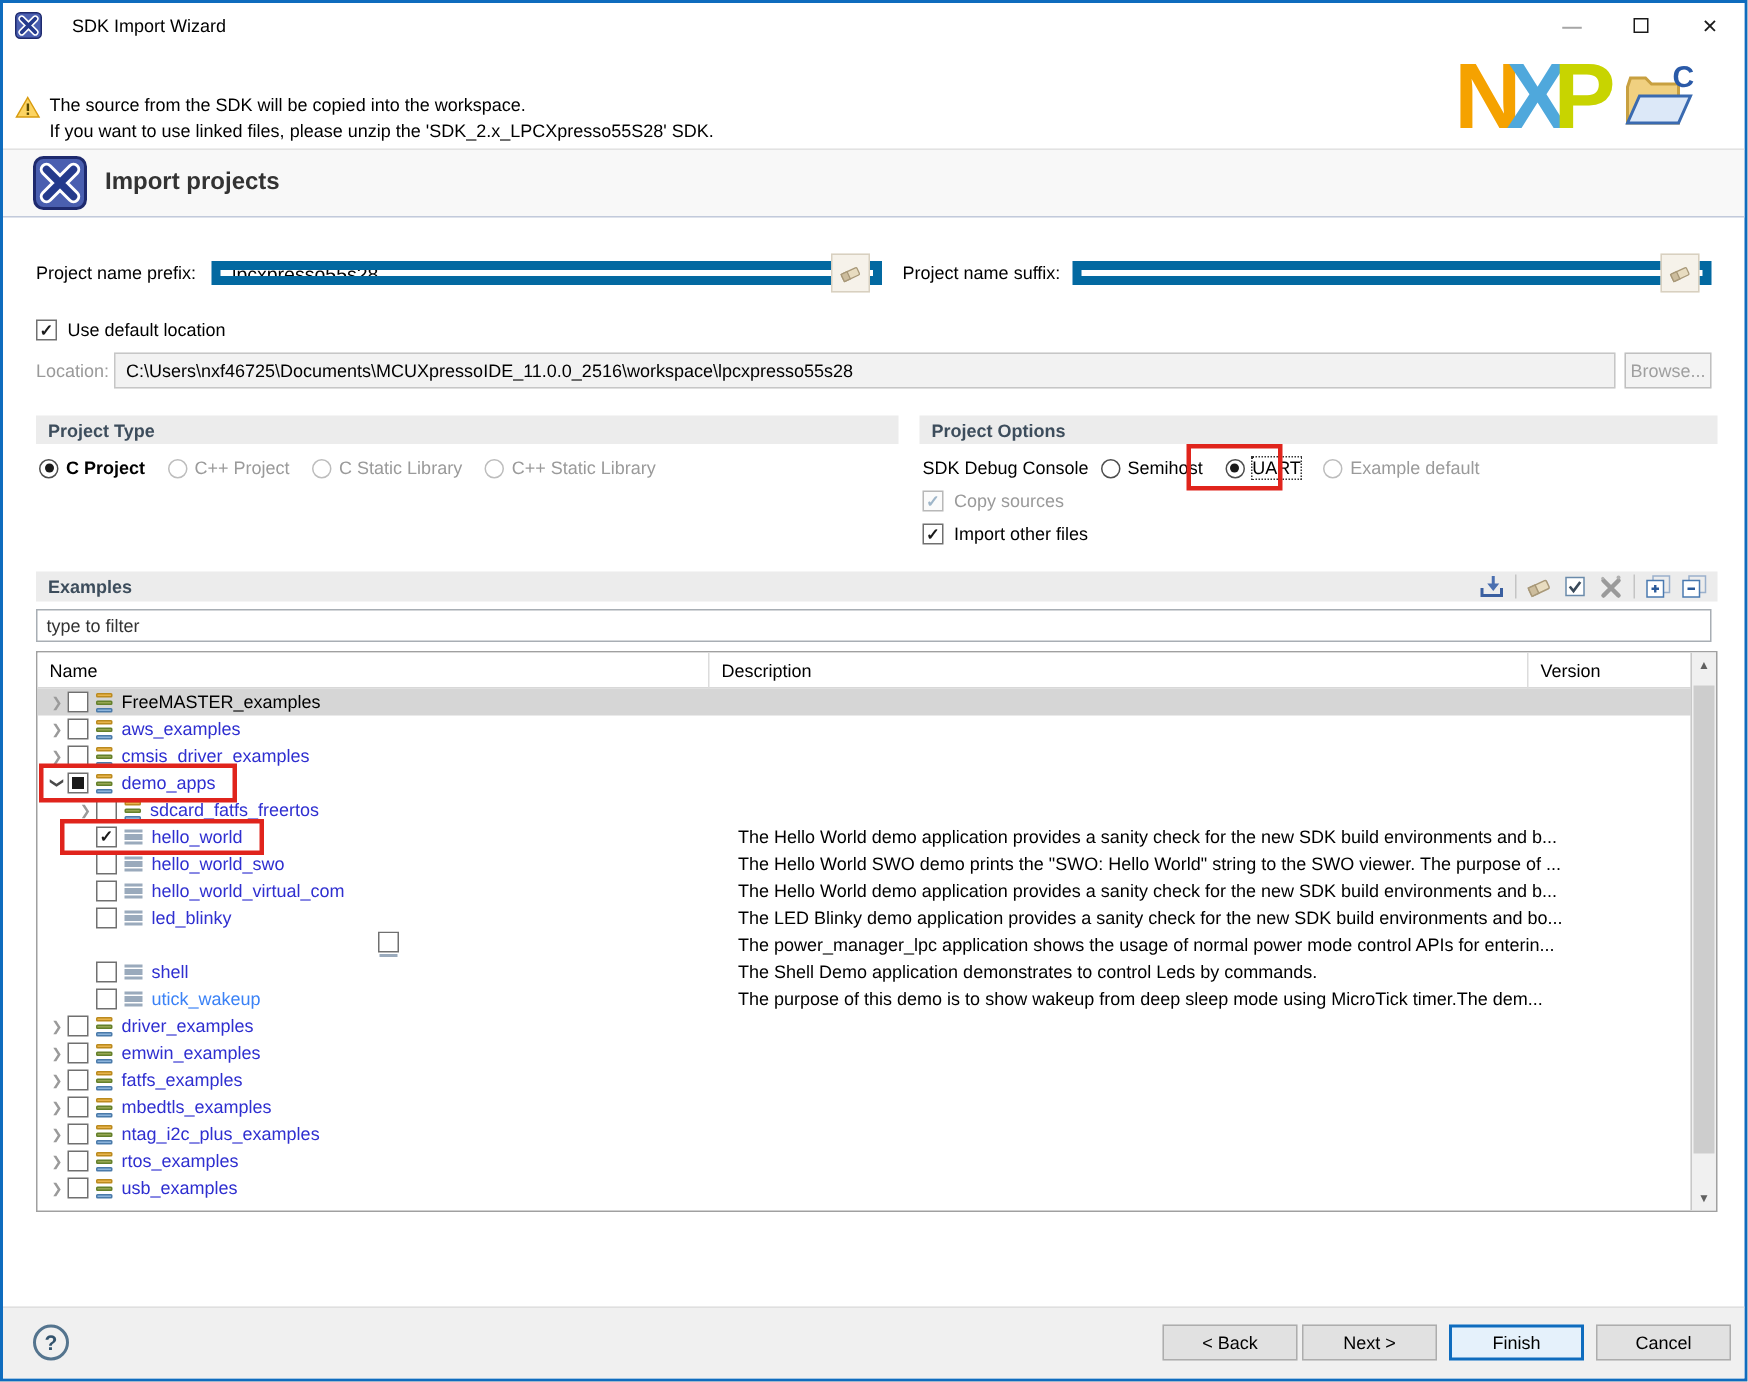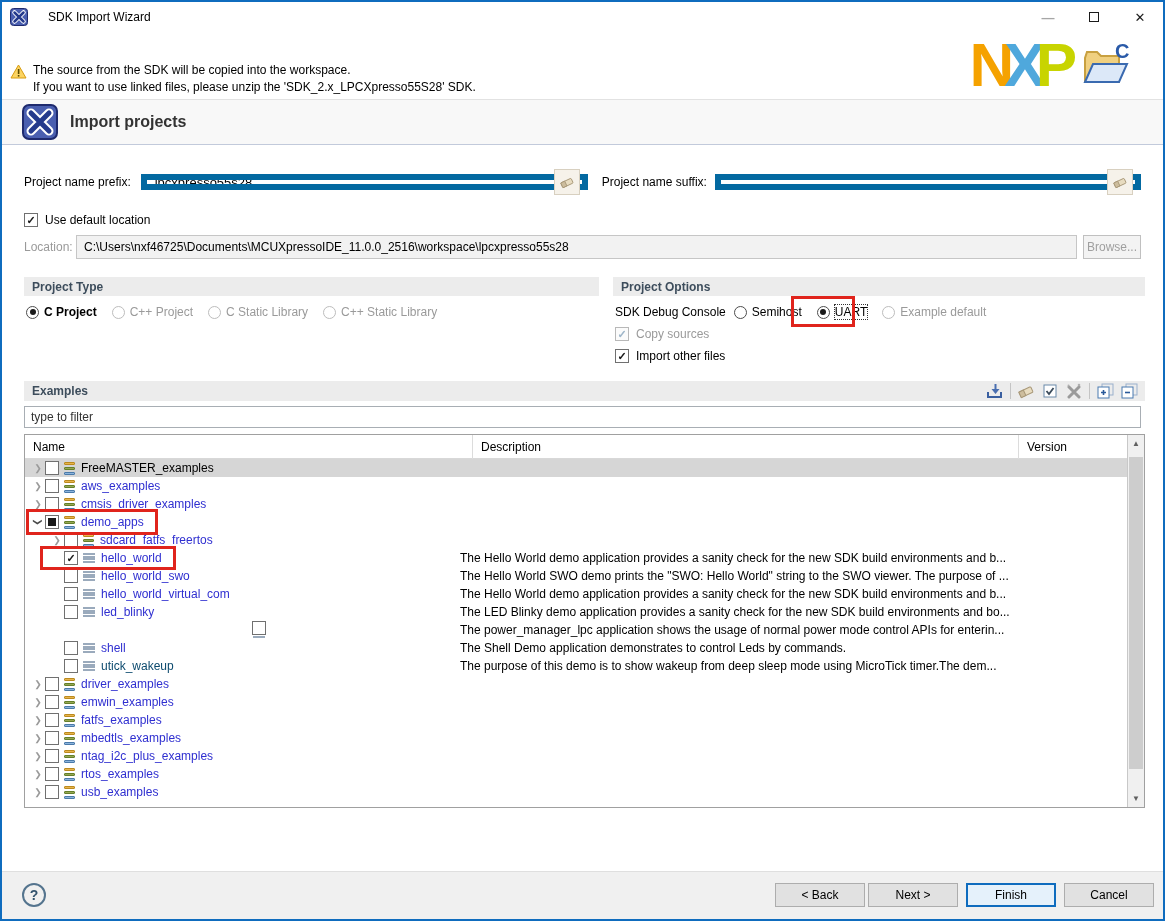--- a/index.html
+++ b/index.html
@@ -96,21 +96,21 @@
   .cat-icon { width:11px; height:13px; margin-right:6px; flex:none; display:flex; flex-direction:column; justify-content:space-between; }
   .cat-icon span { display:block; height:3px; border-radius:1px; }
   .cat-icon .b1 { background:#e8b44c; border:1px solid #bb8a1e; }
   .cat-icon .b2 { background:#96a652; border:1px solid #64802a; }
   .cat-icon .b3 { background:#8cb4dc; border:1px solid #4a7aaa; }
   .file-icon { width:12px; height:12px; margin-right:6px; flex:none; display:flex; flex-direction:column; justify-content:space-between; padding:1px 0; }
   .file-icon span { display:block; height:2px; background:#9aaabc; }
   .rname { font-size:12px; white-space:nowrap; }
   .rname.blue { color:#2f2fd0; }
   .rname.black { color:#000; }
-  .dcell { position:absolute; left:428px; top:0; right:0; height:18px; font-size:12px; color:#000; padding-left:7px; white-space:nowrap; overflow:hidden; }
+  .dcell { position:absolute; left:460px; top:0; right:0; height:18px; font-size:12px; color:#000; padding-left:7px; white-space:nowrap; overflow:hidden; }
 
   
   .vscroll { position:absolute; right:0; top:0; bottom:0; width:17px; background:#f0f0f0; border-left:1px solid #c8c8c8; }
   .sarrow { position:absolute; left:0; width:16px; height:17px; display:flex; align-items:center; justify-content:center; font-size:8px; color:#606060; }
   .sarrow.up { top:0; } .sarrow.down { bottom:0; }
   .sthumb { position:absolute; left:1px; width:14px; top:22px; height:312px; background:#cdcdcd; }
 
   
   .redbox { position:absolute; border:3px solid #e0241c; pointer-events:none; }
   .red-uart { left:789px; top:294px; width:64px; height:31px; }
@@ -486,21 +486,21 @@
         <div class="trow">
           <div class="ncell" style="padding-left: 25px;">
             <span class="chev none"></span>
             <span class="tcb unchecked"></span>
             <span class="file-icon">
               <span></span>
               <span></span>
               <span></span>
               <span></span>
             </span>
-            <span class="rname blue" style="color: #0c4a6e;">utick_wakeup</span>
+            <span class="rname blue" style="color: #3b82f6;">utick_wakeup</span>
           </div>
           <div class="dcell">The purpose of this demo is to show wakeup from deep sleep mode using MicroTick timer.The dem...</div>
         </div>
         <div class="trow">
           <div class="ncell" style="padding-left: 6px;">
             <span class="chev collapsed">❯</span>
             <span class="tcb unchecked"></span>
             <span class="cat-icon">
               <span class="b1"></span>
               <span class="b2"></span>

